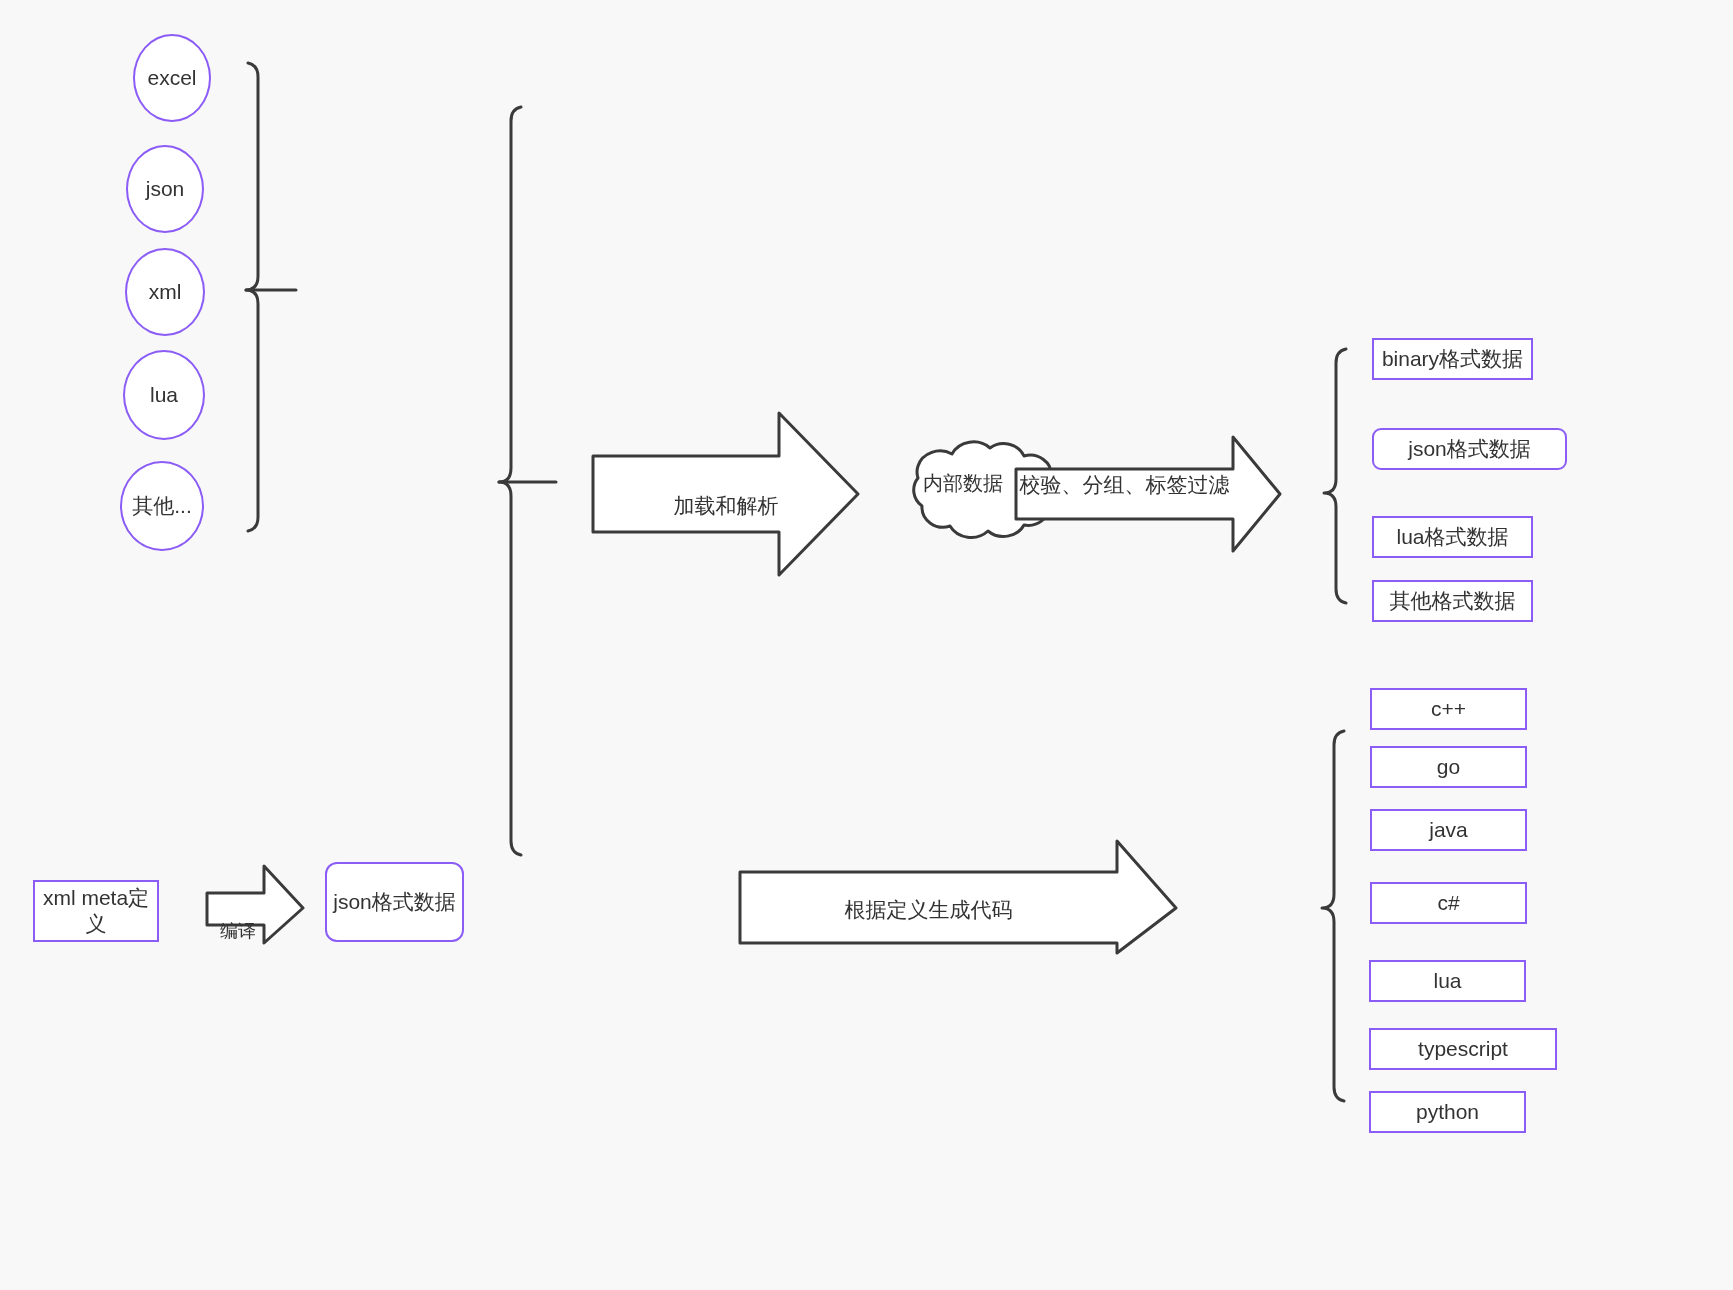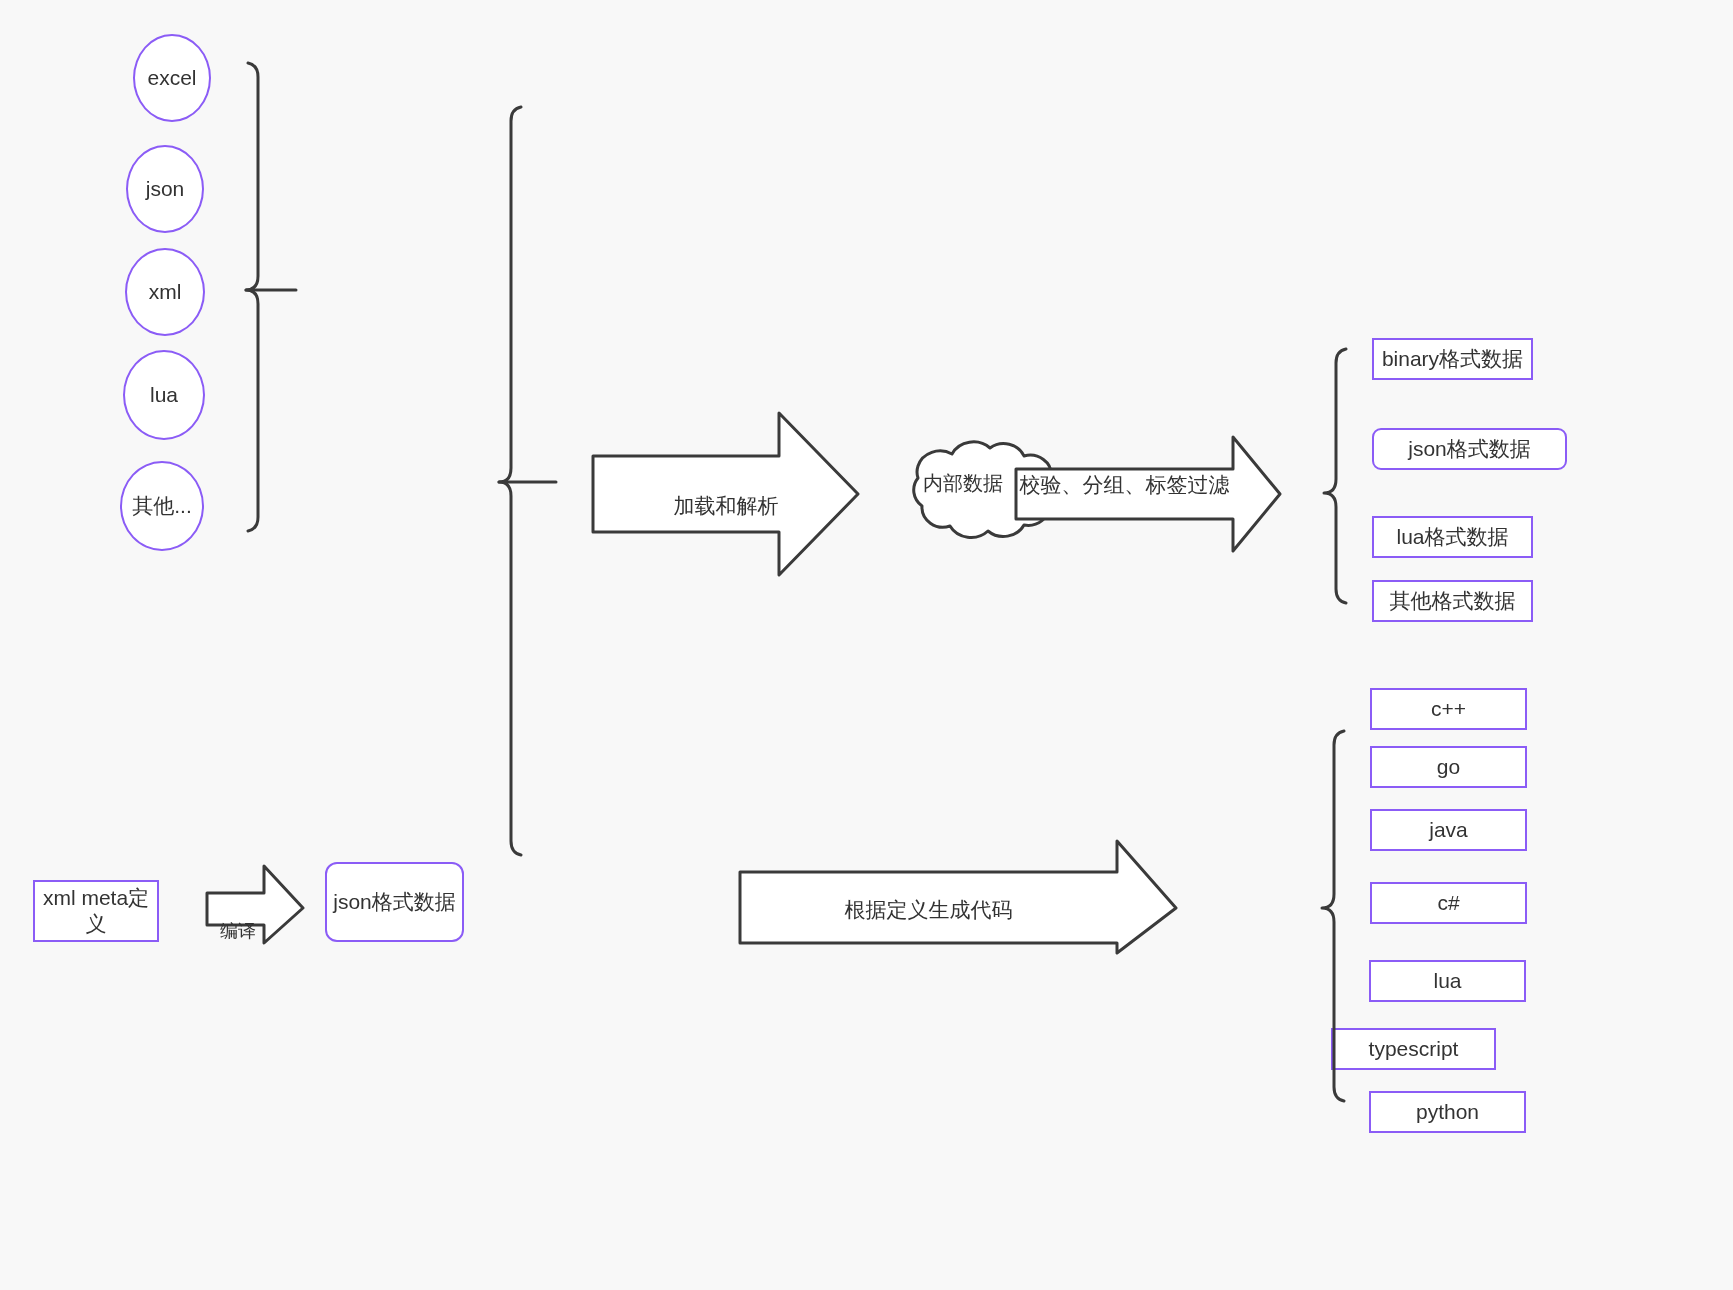--- a/index.html
+++ b/index.html
@@ -114,21 +114,21 @@
   </div>
   <div class="node rect" style="left:1370px; top:809px; width:157px; height:42px;text-align:right;">
     <span>java</span>
   </div>
   <div class="node rect" style="left:1370px; top:882px; width:157px; height:42px;">
     <span>c#</span>
   </div>
   <div class="node rect" style="left:1369px; top:960px; width:157px; height:42px;">
     <span>lua</span>
   </div>
-  <div class="node rect" style="left:1331px; top:1028px; width:165px; height:42px;">
+  <div class="node rect" style="left:1369px; top:1028px; width:188px; height:42px;">
     <span>typescript</span>
   </div>
   <div class="node rect" style="left:1369px; top:1091px; width:157px; height:42px;">
     <span>python</span>
   </div>
 
   <svg class="svg-layer" viewBox="0 0 1733 1290" xmlns="http://www.w3.org/2000/svg">
     <g fill="none" stroke="#3a3a3a" stroke-width="3" stroke-linecap="round" stroke-linejoin="round">
 
       <path d="M248,63 q10,2 10,14 L258,276 q0,14 -12,14 q12,0 12,14 L258,517 q0,12 -10,14"></path>

